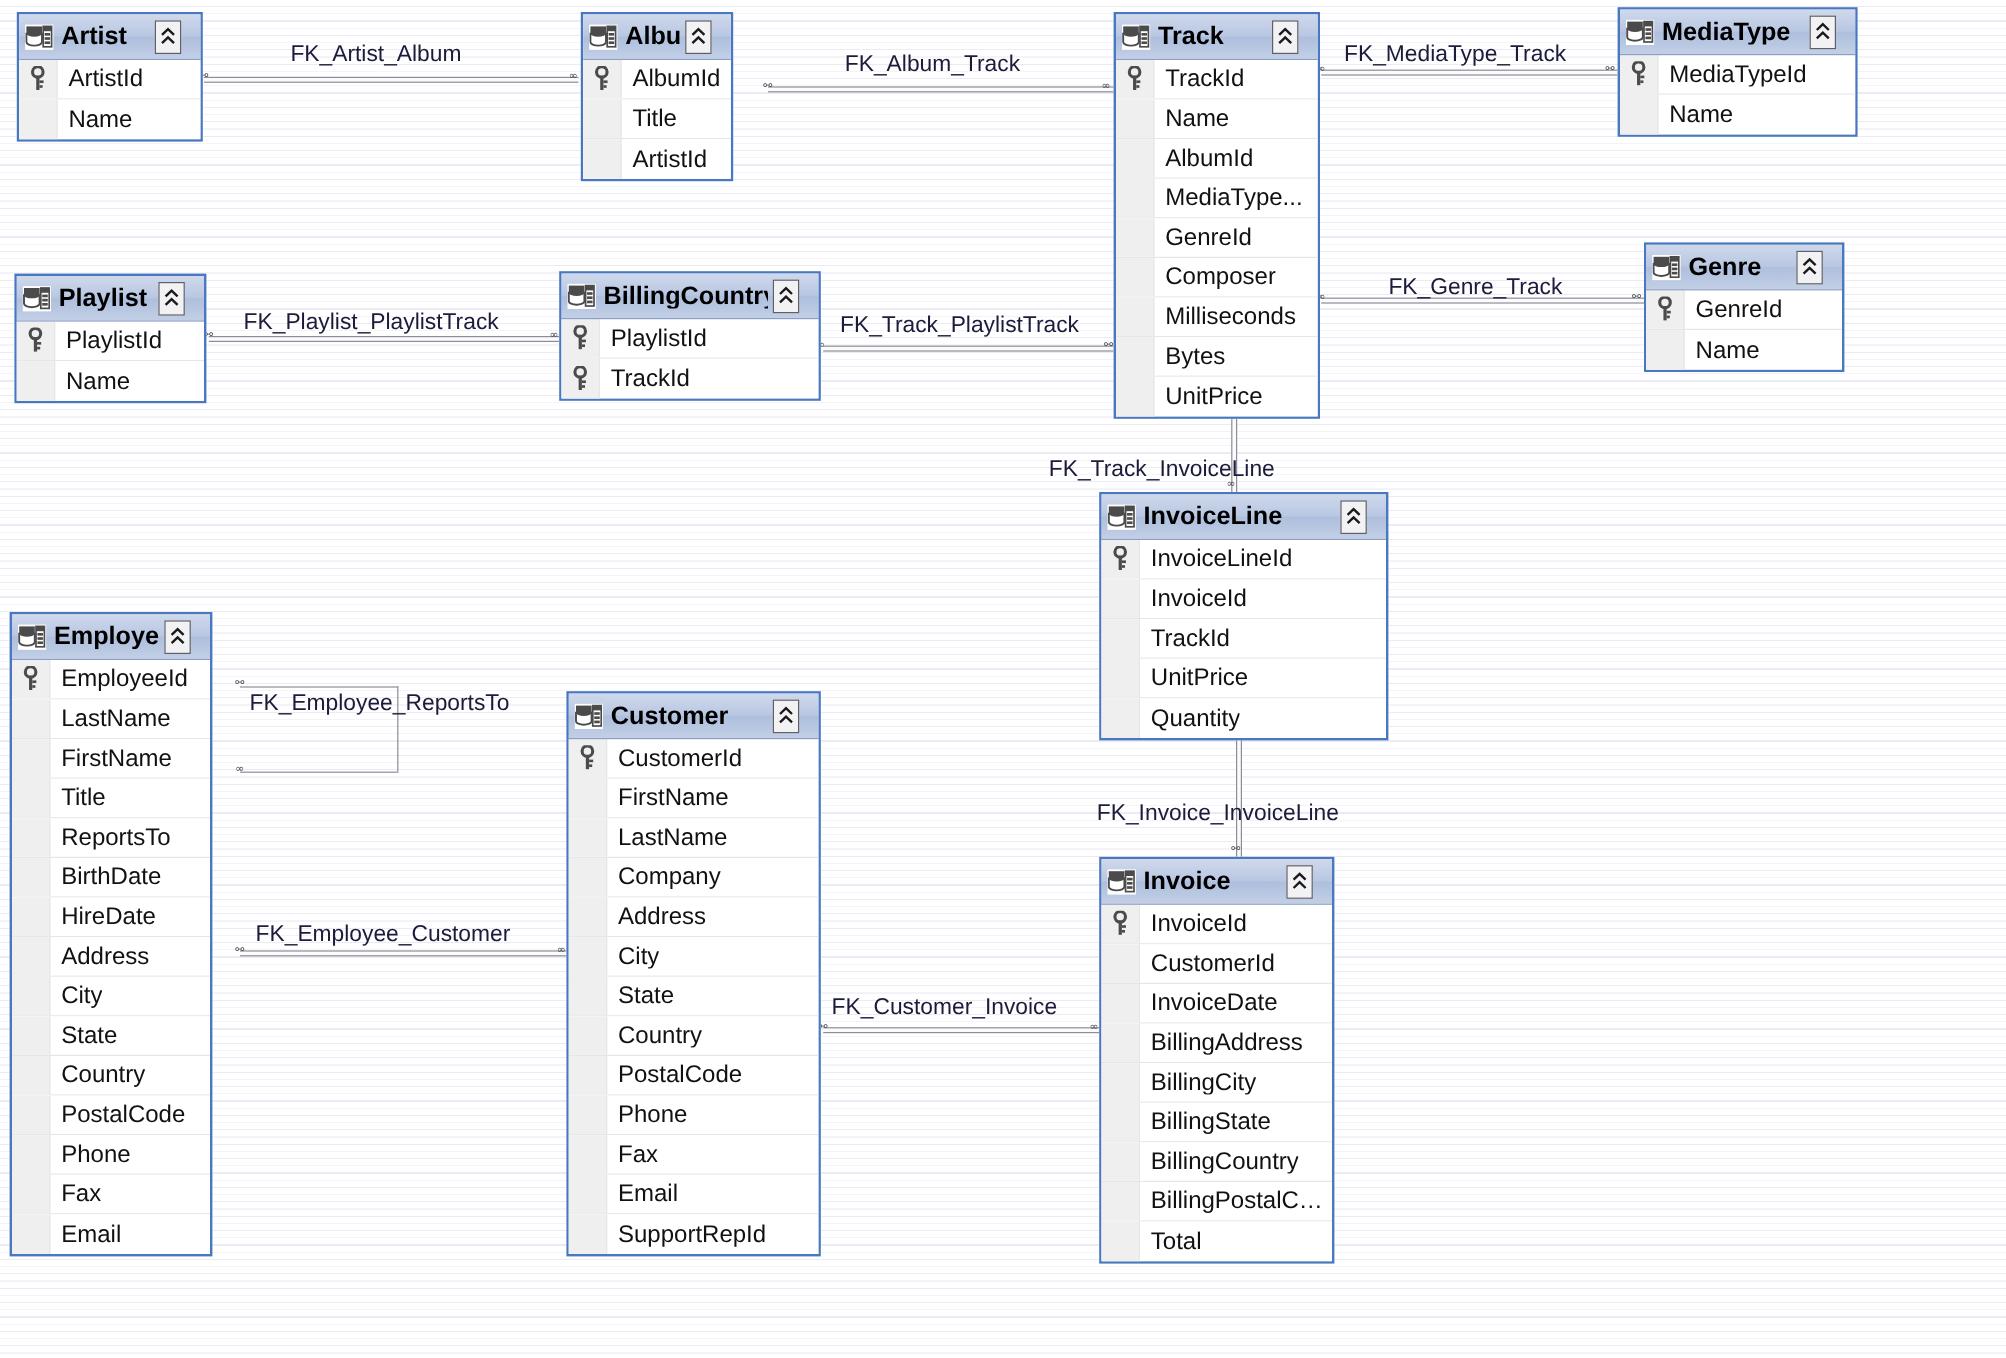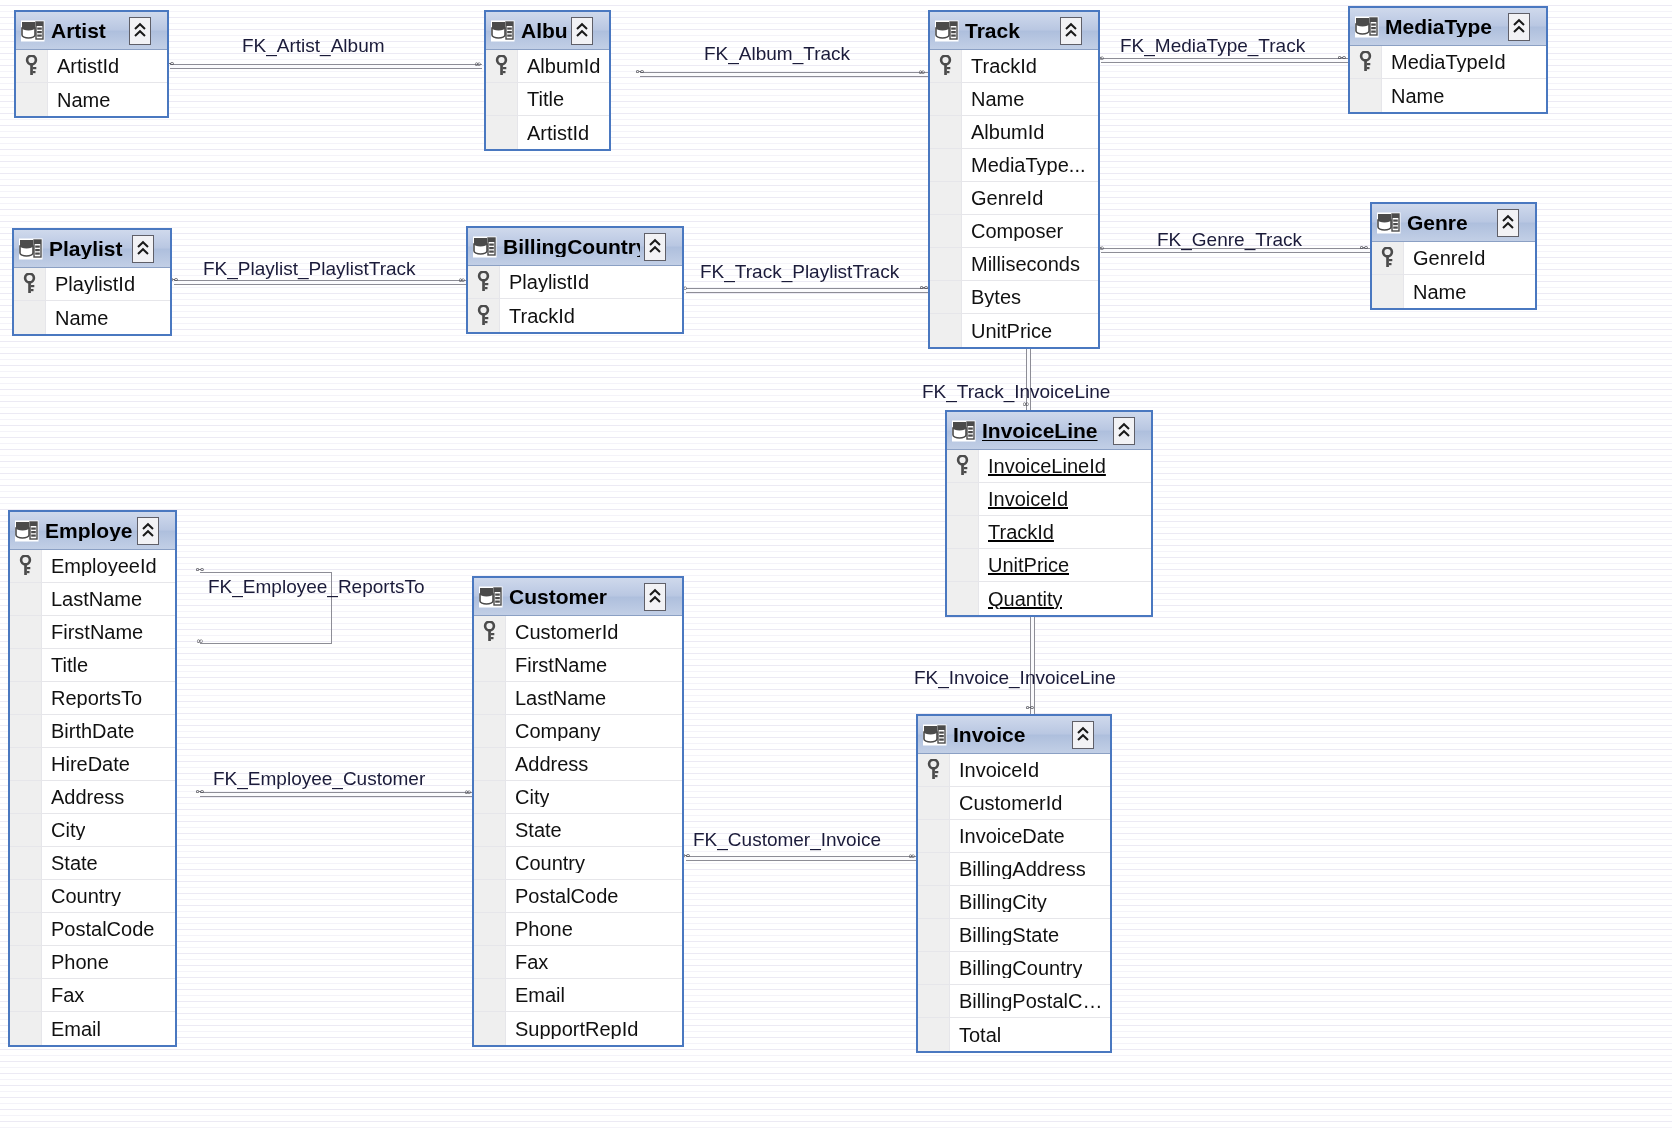--- a/index.html
+++ b/index.html
@@ -165,21 +165,21 @@
     <div class="endpoint ep-key" style="left:682px;top:852px;">⚯</div>
     <div class="endpoint ep-many" style="left:908px;top:852px;">∞</div>
   </div>
 
   <div class="rel-label" style="left:242px;top:35px;">FK_Artist_Album</div>
   <div class="rel-label" style="left:704px;top:43px;">FK_Album_Track</div>
   <div class="rel-label" style="left:1120px;top:35px;">FK_MediaType_Track</div>
   <div class="rel-label" style="left:203px;top:258px;">FK_Playlist_PlaylistTrack</div>
   <div class="rel-label" style="left:700px;top:261px;">FK_Track_PlaylistTrack</div>
   <div class="rel-label" style="left:1157px;top:229px;">FK_Genre_Track</div>
-  <div class="rel-label" style="left:922px;top:381px;">FK_Track_InvoiceLine</div>
+  <div class="rel-label" style="left:874px;top:381px;">FK_Track_InvoiceLine</div>
   <div class="rel-label" style="left:914px;top:667px;">FK_Invoice_InvoiceLine</div>
   <div class="rel-label" style="left:208px;top:576px;">FK_Employee_ReportsTo</div>
   <div class="rel-label" style="left:213px;top:768px;">FK_Employee_Customer</div>
   <div class="rel-label" style="left:693px;top:829px;">FK_Customer_Invoice</div>
 
   <div id="tables-root">
       <div class="tbl" style="left: 14px; top: 10px; width: 155px;">
         <div class="tbl-header">
           <span class="tbl-icon">
             <svg width="24" height="22" viewBox="0 0 24 22">
@@ -484,21 +484,21 @@
               <rect x="7.9" y="16" width="2.6" height="2.2" fill="#4b4b4b"></rect>
             </svg>
           </span>
           <span class="col-name">GenreId</span>
         </div>
         <div class="col-row">
           <span class="col-gutter"></span>
           <span class="col-name">Name</span>
         </div>
       </div>
-      <div class="tbl" style="left: 945px; top: 410px; width: 208px; text-decoration: underline;">
+      <div class="tbl" style="left: 916px; top: 410px; width: 241px;">
         <div class="tbl-header">
           <span class="tbl-icon">
             <svg width="24" height="22" viewBox="0 0 24 22">
               <rect x="0" y="1" width="23" height="20" fill="#ffffff" stroke="#ffffff" stroke-width="1"></rect>
               <rect x="1" y="2" width="13" height="6" fill="#4b4b4b"></rect>
               <path d="M1 8 h13 v7 a6.5 3 0 0 1 -13 0 z" fill="#ffffff" stroke="#4b4b4b" stroke-width="1.6"></path>
               <ellipse cx="7.5" cy="8" rx="6.5" ry="2.6" fill="#4b4b4b"></ellipse>
               <rect x="15" y="2" width="7" height="17" fill="#ffffff" stroke="#4b4b4b" stroke-width="1.4"></rect>
               <rect x="15" y="2" width="7" height="4" fill="#4b4b4b"></rect>
               <rect x="16.2" y="7.5" width="4.6" height="2.2" fill="#4b4b4b"></rect>

